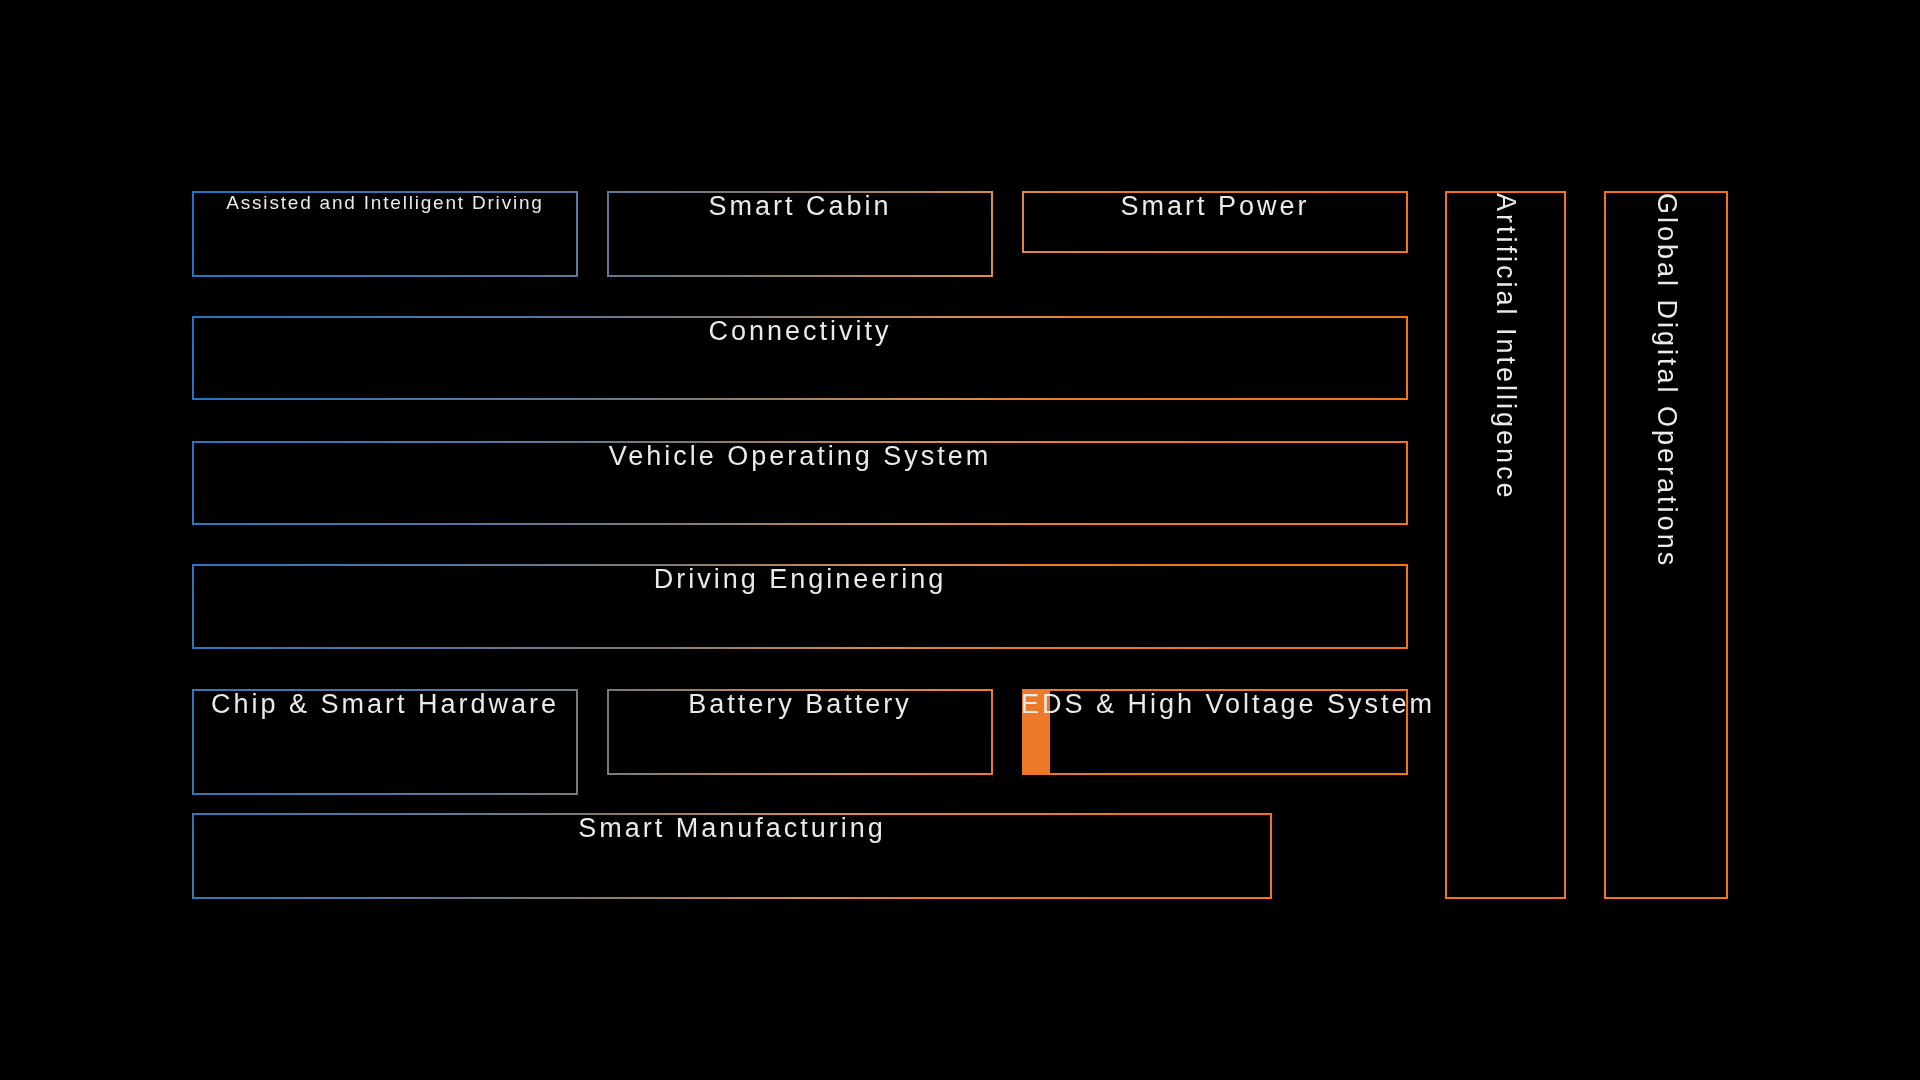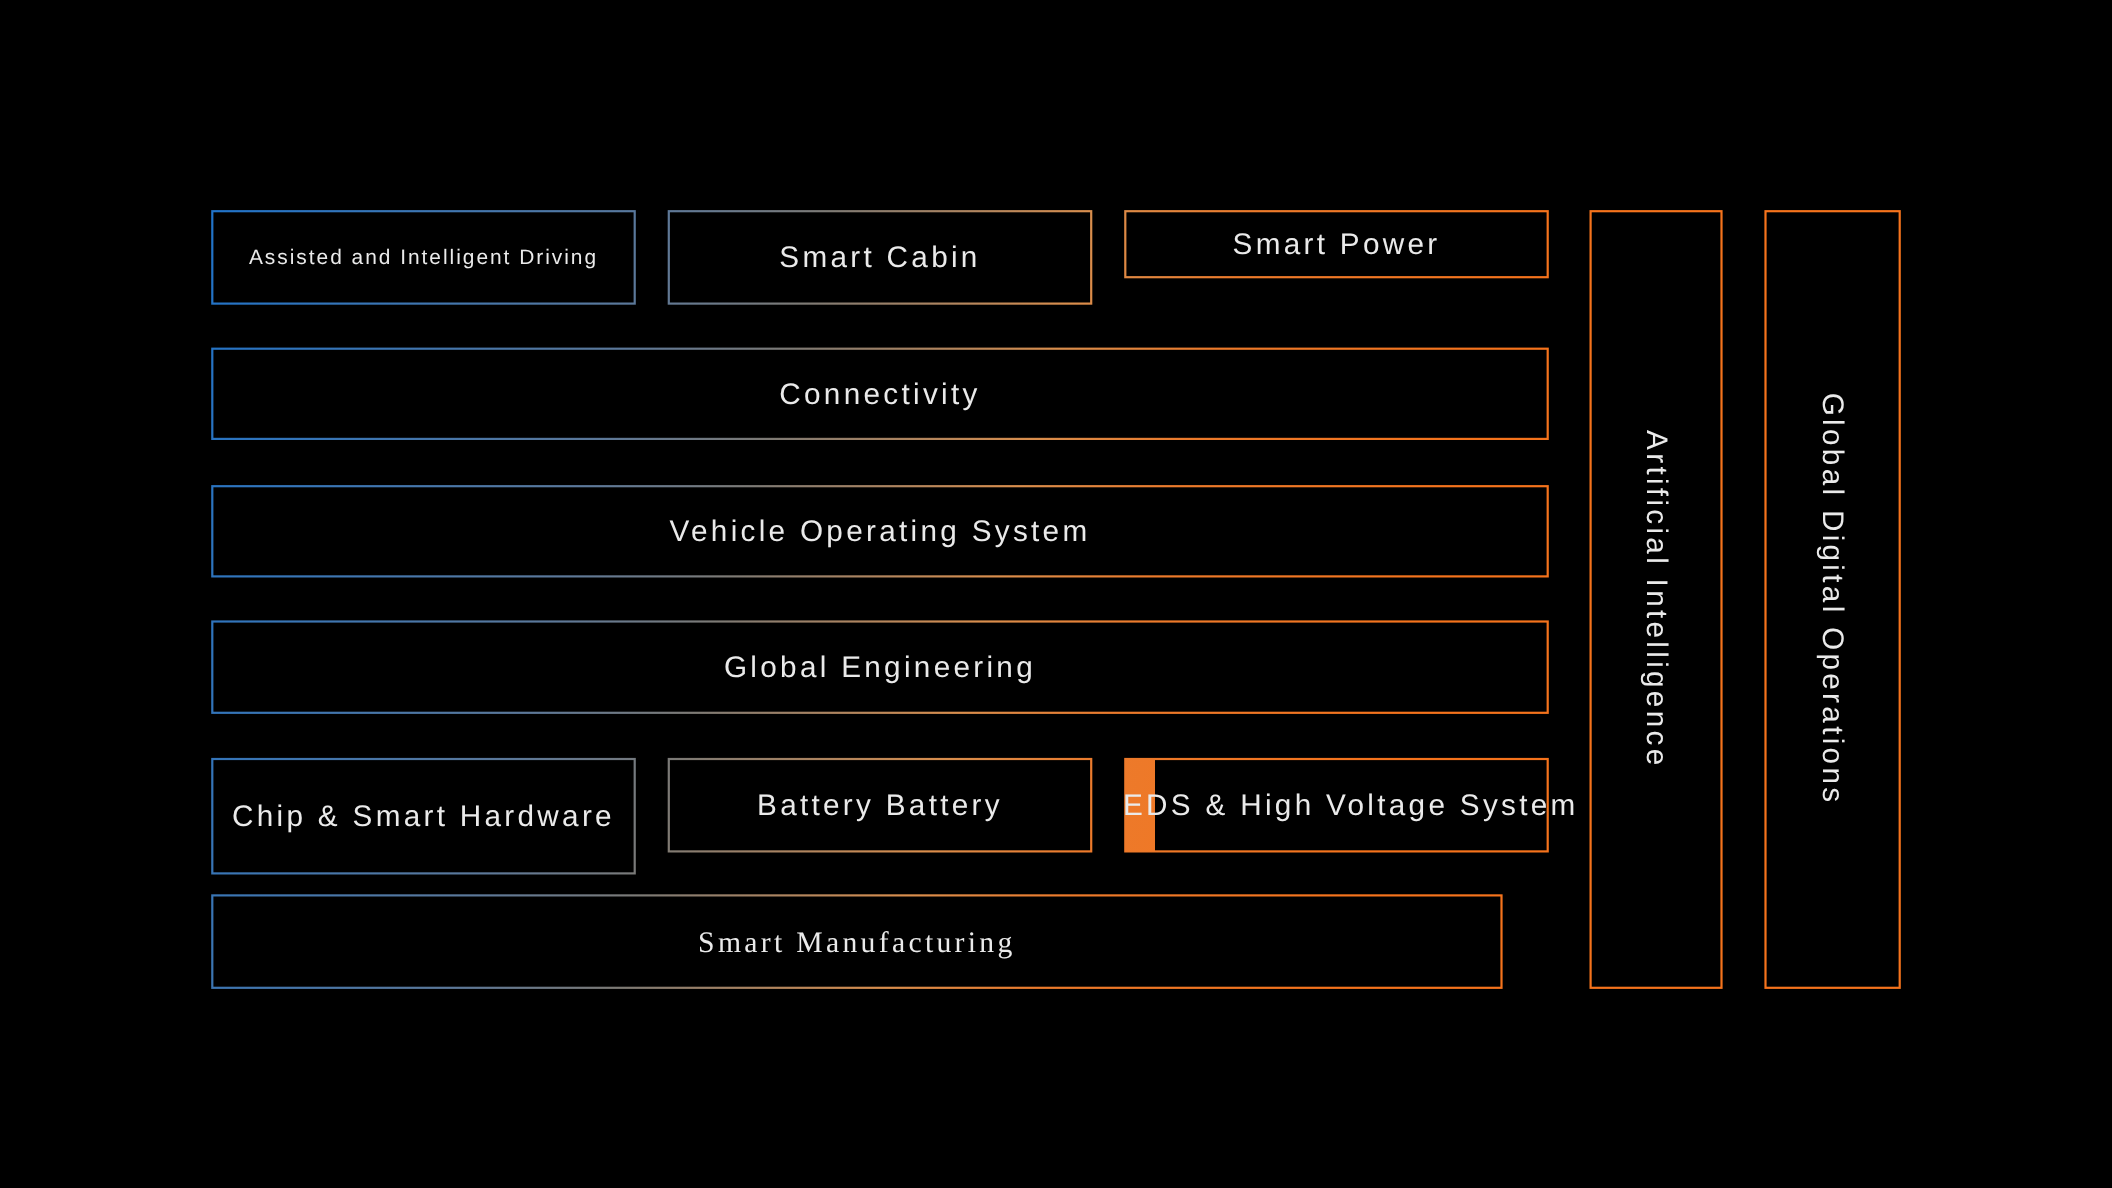--- a/index.html
+++ b/index.html
@@ -22,21 +22,20 @@
     background-image: var(--grad);
     background-attachment: fixed;
     background-repeat: no-repeat;
   }
   .box .inner {
     width: 100%;
     height: 100%;
     box-sizing: border-box;
     background: #000;
     display: flex;
-    align-items: center;
     justify-content: center;
   }
   .box .label {
     color: var(--fg, #eaeaea);
     font-size: 27px;
     letter-spacing: 3px;
     white-space: nowrap;
     line-height: 1;
   }
   .box.small-label .label {
@@ -75,41 +74,41 @@
       <span class="label">Connectivity</span>
     </div>
   </div>
   <div class="box" style="left:192px; top:441px; width:1216px; height:84px;">
     <div class="inner">
       <span class="label">Vehicle Operating System</span>
     </div>
   </div>
   <div class="box" style="left:192px; top:564px; width:1216px; height:85px;">
     <div class="inner">
-      <span class="label">Global Engineering</span>
+      <span class="label">Driving Engineering</span>
     </div>
   </div>
 
   <div class="box" style="left:192px; top:689px; width:386px; height:106px;">
     <div class="inner">
       <span class="label">Chip &amp; Smart Hardware</span>
     </div>
   </div>
   <div class="box" style="left:607px; top:689px; width:386px; height:86px;">
     <div class="inner">
       <span class="label">Battery Battery</span>
     </div>
   </div>
   <div class="box" style="left:1022px; top:689px; width:386px; height:86px;padding-left:28px;">
     <div class="inner">
       <span class="label">EDS &amp; High Voltage System</span>
     </div>
   </div>
 
-  <div class="box" style="left:192px; top:813px; width:1174px; height:86px;font-family:Liberation Serif, serif;">
+  <div class="box" style="left:192px; top:813px; width:1080px; height:86px;">
     <div class="inner">
       <span class="label">Smart Manufacturing</span>
     </div>
   </div>
 
   <div class="box vertical" style="left:1445px; top:191px; width:121px; height:708px;">
     <div class="inner">
       <span class="label">Artificial Intelligence</span>
     </div>
   </div>

